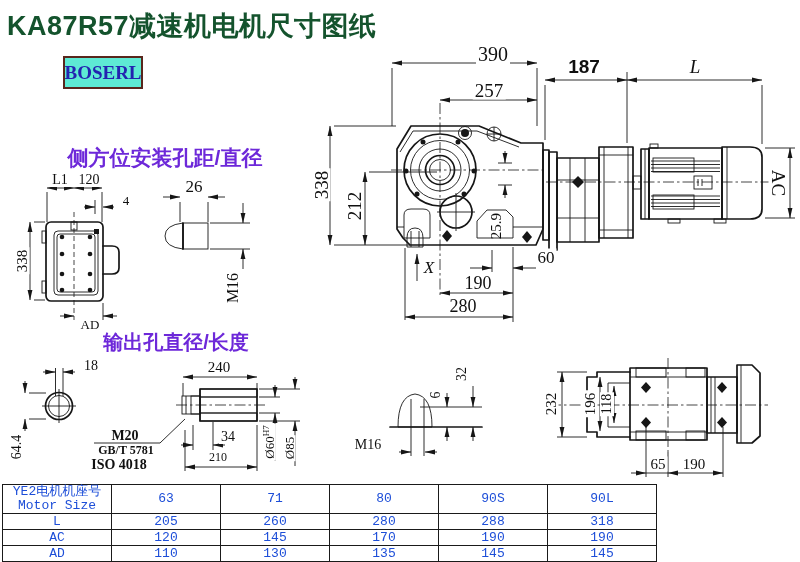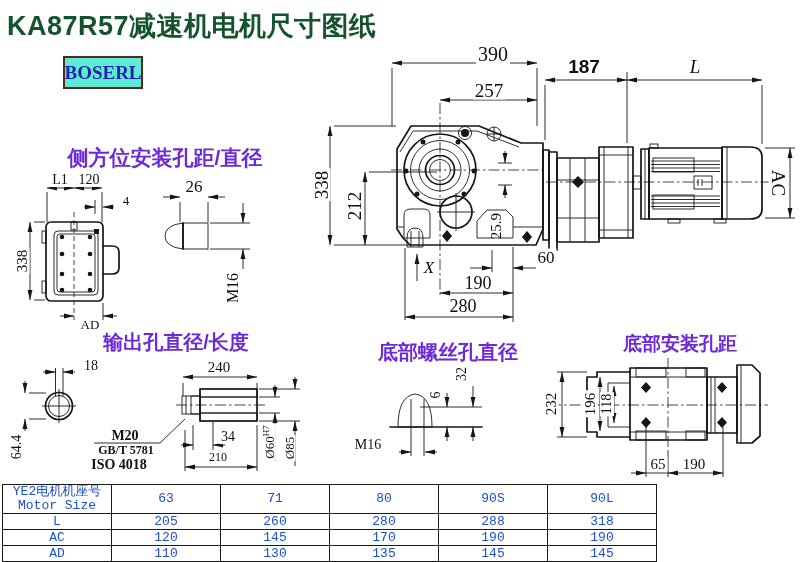--- a/index.html
+++ b/index.html
@@ -326,22 +326,20 @@
   </g>
 </svg>
 
   <div id="page-title">KA87R57减速机电机尺寸图纸</div>
   <div id="logo-box">
     <span>BOSERL</span>
   </div>
 
   <div class="red" style="left:165px;top:158px;font-size:21px;">侧方位安装孔距/直径</div>
   <div class="red" style="left:176px;top:342px;font-size:20px;">输出孔直径/长度</div>
-  <div class="red" style="left:448px;top:352px;font-size:20px;">底部螺丝孔直径</div>
-  <div class="red" style="left:680px;top:344px;font-size:19px;">底部安装孔距</div>
 
   <div class="lbl" style="left:465px;top:54px;font-size:20px;margin-left:28px;">390</div>
   <div class="lbl" style="left:489px;top:90px;font-size:19px;">257</div>
   <div class="lbl sans" style="left:584px;top:66px;font-size:19px;">187</div>
   <div class="lbl ital" style="left:695px;top:66px;font-size:19px;">L</div>
   <div class="lbl rotcw" style="left:778px;top:183px;font-size:19px;">AC</div>
   <div class="lbl rotccw" style="left:321px;top:185px;font-size:19px;">338</div>
   <div class="lbl rotccw" style="left:354px;top:206px;font-size:19px;">212</div>
   <div class="lbl rotccw" style="left:496px;top:226px;font-size:15px;background:transparent;">25.9</div>
   <div class="lbl" style="left:502px;top:257px;font-size:17px;margin-left:44px;">60</div>

